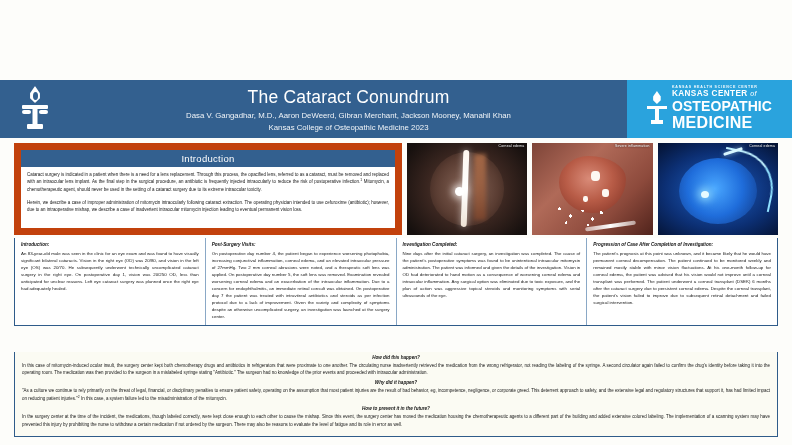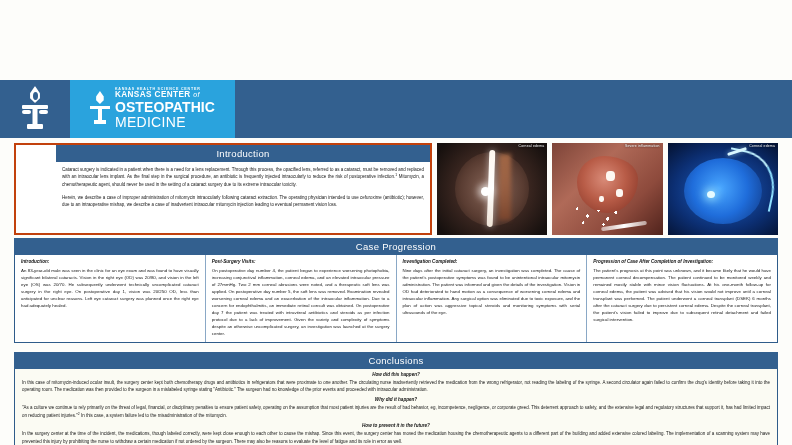--- a/index.html
+++ b/index.html
@@ -65,36 +65,36 @@
     clip-path:polygon(50% 0%,88% 42%,88% 72%,50% 100%,12% 72%,12% 42%);
   }
   .kcom-mark .bar2{position:absolute;left:0;top:15px;width:20px;height:3px;background:#ffffff;}
   .kcom-mark .stem2{position:absolute;left:50%;top:17px;transform:translateX(-50%);width:4px;height:13px;background:#ffffff;}
   .kcom-mark .base2{position:absolute;left:50%;top:29px;transform:translateX(-50%);width:12px;height:4px;background:#ffffff;}
   .kcom-text{color:#ffffff;line-height:1.08;}
   .kcom-text .l1{font-size:3.6px;letter-spacing:.8px;font-weight:bold;opacity:.95;}
   .kcom-text .l2{font-size:8.2px;letter-spacing:.4px;font-weight:bold;}
   .kcom-text .l2 em{font-style:italic;font-weight:normal;font-size:7px;}
   .kcom-text .l3{font-size:14px;letter-spacing:.1px;font-weight:bold;}
-  .kcom-text .l4{font-size:14px;letter-spacing:.3px;font-weight:normal;}
+  .kcom-text .l4{font-size:16px;letter-spacing:.3px;font-weight:bold;}
 
   
   .band{
     background:#33608f;color:#ffffff;text-align:center;
     font-size:9.5px;letter-spacing:.3px;padding:3px 0;
   }
 
   
   .intro-row{
     position:absolute;left:14px;top:143px;width:764px;height:92px;
     display:flex;gap:5px;
   }
   .intro-box{
-    width:374px;border:2px solid #c2410c;background:#ffffff;
-    display:flex;flex-direction:column;padding-left:40px;
+    width:374px;border:7px solid #c2410c;background:#ffffff;
+    display:flex;flex-direction:column;
   }
   .intro-body{
     padding:4px 6px 3px 6px;font-size:4.45px;line-height:1.62;text-align:justify;color:#161616;
   }
   .intro-body p{margin:0 0 6px 0;}
   .intro-body sup{font-size:3.4px;vertical-align:super;}
 
   .figures{
     flex:1;display:flex;gap:5px;align-items:flex-start;
   }
@@ -206,20 +206,25 @@
     <div class="header-logo-left">
       <div class="torch">
         <div class="flame"></div>
         <div class="bar"></div>
         <div class="wing-l"></div>
         <div class="wing-r"></div>
         <div class="stem"></div>
         <div class="base"></div>
       </div>
     </div>
+    <div class="header-center">
+      <h1 class="poster-title">The Cataract Conundrum</h1>
+      <div class="poster-authors">Dasa V. Gangadhar, M.D., Aaron DeWeerd, Gibran Merchant, Jackson Mooney, Manahil Khan</div>
+      <div class="poster-affil">Kansas College of Osteopathic Medicine 2023</div>
+    </div>
     <div class="header-logo-right">
       <div class="kcom-mark">
         <div class="flame2"></div>
         <div class="bar2"></div>
         <div class="stem2"></div>
         <div class="base2"></div>
       </div>
       <div class="kcom-text">
         <div class="l1">KANSAS HEALTH SCIENCE CENTER</div>
         <div class="l2"><span>KANSAS CENTER</span> <em>of</em></div>
@@ -259,21 +264,20 @@
         <div class="cornea"></div>
           <div class="arc"></div>
           <div class="streak"></div>
           <div class="hot"></div>
         <span class="fig-cap">Corneal edema</span>
       </div>
     </div>
   </div>
 
   <div class="case-wrap">
-    <div class="band">Case Progression</div>
     <div class="case-grid">
       <div class="case-col">
         <h4>Introduction:</h4>
         <p>An 83-year-old male was seen in the clinic for an eye exam and was found to have visually significant bilateral cataracts. Vision in the right eye (OD) was 20/80, and vision in the left eye (OS) was 20/70. He subsequently underwent technically uncomplicated cataract surgery in the right eye. On postoperative day 1, vision was 20/250 OD, less than anticipated for unclear reasons. Left eye cataract surgery was planned once the right eye had adequately healed.</p>
       </div>
       <div class="case-col">
         <h4>Post-Surgery Visits:</h4>
         <p>On postoperative day number 4, the patient began to experience worsening photophobia, increasing conjunctival inflammation, corneal edema, and an elevated intraocular pressure of 27mmHg. Two 2 mm corneal abrasions were noted, and a therapeutic soft lens was applied. On postoperative day number 5, the soft lens was removed. Examination revealed worsening corneal edema and an exacerbation of the intraocular inflammation. Due to a concern for endophthalmitis, an immediate retinal consult was obtained. On postoperative day 7 the patient was treated with intravitreal antibiotics and steroids as per infection protocol due to a lack of improvement. Given the variety and complexity of symptoms despite an otherwise uncomplicated surgery, an investigation was launched at the surgery center.</p>
       </div>
       <div class="case-col">
@@ -281,21 +285,20 @@
         <p>Nine days after the initial cataract surgery, an investigation was completed. The cause of the patient's postoperative symptoms was found to be unintentional intraocular mitomycin administration. The patient was informed and given the details of the investigation. Vision in OD had deteriorated to hand motion as a consequence of worsening corneal edema and intraocular inflammation. Any surgical option was eliminated due to toxic exposure, and the plan of action was aggressive topical steroids and monitoring symptoms with serial ultrasounds of the eye.</p>
       </div>
       <div class="case-col">
         <h4>Progression of Case After Completion of Investigation:</h4>
         <p>The patient's prognosis at this point was unknown, and it became likely that he would have permanent corneal decompensation. The patient continued to be monitored weekly and remained mostly stable with minor vision fluctuations. At his one-month follow-up for corneal edema, the patient was advised that his vision would not improve until a corneal transplant was performed. The patient underwent a corneal transplant (DSEK) 6 months after the cataract surgery due to persistent corneal edema. Despite the corneal transplant, the patient's vision failed to improve due to subsequent retinal detachment and failed surgical intervention.</p>
       </div>
     </div>
   </div>
 
   <div class="concl-wrap">
-    <div class="band">Conclusions</div>
     <div class="concl-box">
       <div class="concl-q">How did this happen?</div>
       <p class="concl-p">In this case of mitomycin-induced ocular insult, the surgery center kept both chemotherapy drugs and antibiotics in refrigerators that were proximate to one another. The circulating nurse inadvertently retrieved the medication from the wrong refrigerator, not reading the labeling of the syringe. A second circulator again failed to confirm the drug's identity before taking it into the operating room. The medication was then provided to the surgeon in a mislabeled syringe stating "Antibiotic." The surgeon had no knowledge of the prior events and proceeded with intraocular administration.</p>
 
       <div class="concl-q">Why did it happen?</div>
       <p class="concl-p"><span class="italic">"As a culture we continue to rely primarily on the threat of legal, financial, or disciplinary penalties to ensure patient safety, operating on the assumption that most patient injuries are the result of bad behavior, eg, incompetence, negligence, or corporate greed. This deterrent approach to safety, and the extensive legal and regulatory structures that support it, has had limited impact on reducing patient injuries."</span><sup>2</sup><span> In this case, a system failure led to the misadministration of the mitomycin.</span></p>
 
       <div class="concl-q">How to prevent it in the future?</div>
       <p class="concl-p">In the surgery center at the time of the incident, the medications, though labeled correctly, were kept close enough to each other to cause the mishap. Since this event, the surgery center has moved the medication housing the chemotherapeutic agents to a different part of the building and added extensive colored labeling. The implementation of a scanning system may have prevented this injury by prohibiting the nurse to withdraw a certain medication if not ordered by the surgeon. There may also be reasons to evaluate the level of fatigue and its role in error as well.</p>
     </div>

